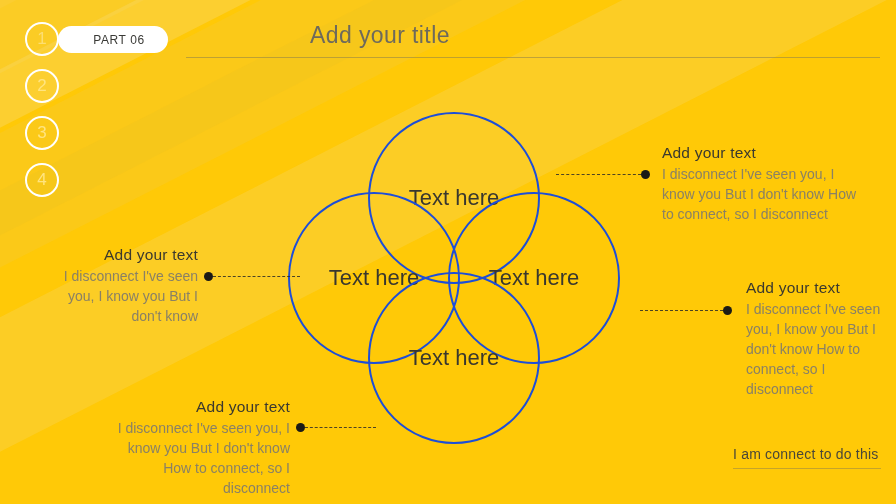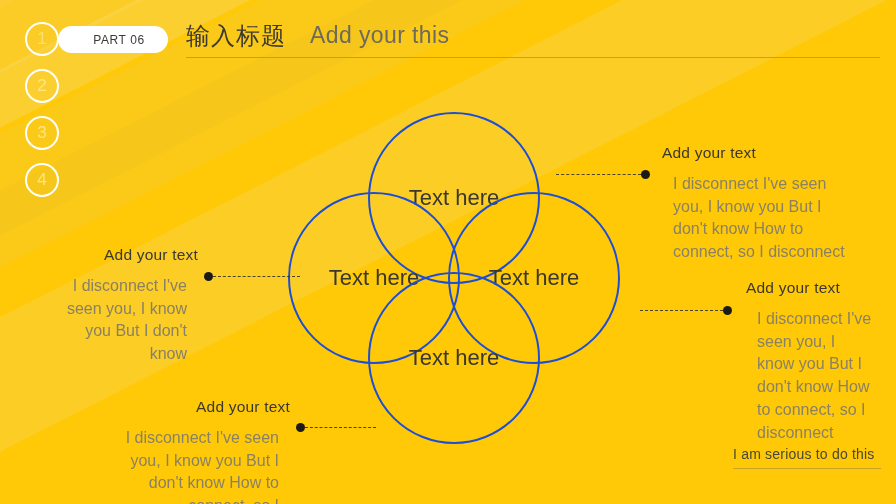--- a/index.html
+++ b/index.html
@@ -87,21 +87,21 @@
   .conn-ml{left:204px;top:271px;width:96px;}
   .conn-bl{left:296px;top:422px;width:80px;}
 
   
   .tb{position:absolute;z-index:4;}
   .tb-h{
     font-size:15.5px;color:#3B392F;margin:8px 0 3px 0;font-weight:400;
     letter-spacing:.2px;
   }
   .tb-p{
-    font-size:16px;color:#8A8165;margin:11px;line-height:1.42;
+    font-size:14px;color:#8A8165;margin:0;line-height:1.42;
     font-weight:400;
   }
   .tb-left{text-align:right;}
   .tb-right{text-align:left;}
 
   .tb-topright{left:662px;top:136px;width:200px;}
   .tb-midright{left:746px;top:271px;width:140px;}
   .tb-midleft {left:40px; top:238px;width:158px;}
   .tb-botleft {left:104px;top:390px;width:186px;}
 
@@ -126,22 +126,21 @@
     <div class="stripe s2"></div>
     <div class="stripe s3"></div>
     <div class="stripe s6"></div>
     <div class="stripe s4"></div>
   </div>
 
   <div class="header">
     <div class="part-pill">
       <span class="part-pill-label">PART 06</span>
     </div>
-    <div class="title-cn">输入标题</div>
-    <div class="title-en">Add your this</div>
+    <div class="title-en">Add your title</div>
     <div class="title-rule"></div>
   </div>
 
   <div class="rail-circle rc1 active">
     <span>1</span>
   </div>
   <div class="rail-circle rc2">
     <span>2</span>
   </div>
   <div class="rail-circle rc3">
@@ -196,16 +195,16 @@
   <div class="tb tb-left tb-midleft">
     <p class="tb-h">Add your text</p>
     <p class="tb-p">I disconnect I've seen you, I know you But I don't know</p>
   </div>
 
   <div class="tb tb-left tb-botleft">
     <p class="tb-h">Add your text</p>
     <p class="tb-p">I disconnect I've seen you, I know you But I don't know How to connect, so I disconnect</p>
   </div>
 
-  <div class="footer-note">I am serious to do this</div>
+  <div class="footer-note">I am connect to do this</div>
   <div class="footer-rule"></div>
 
 </div>
 
 </body></html>

